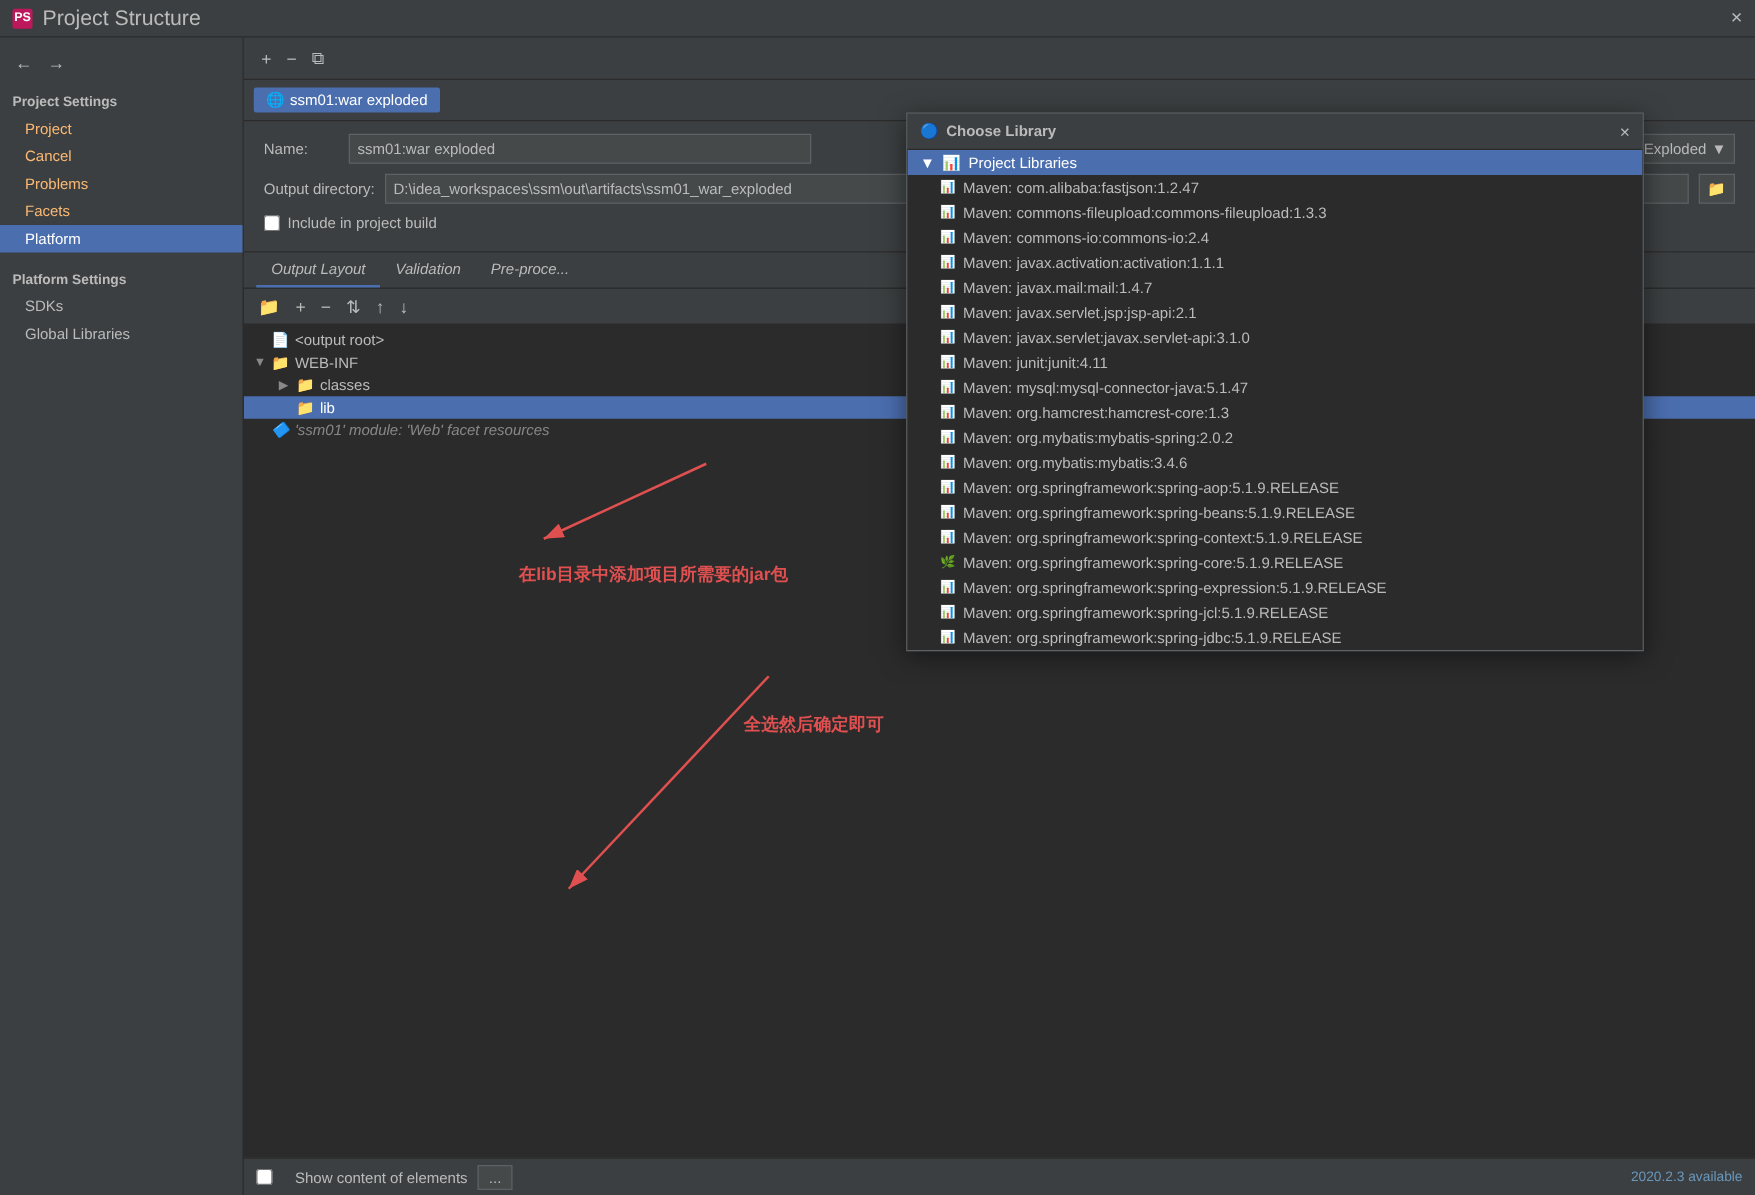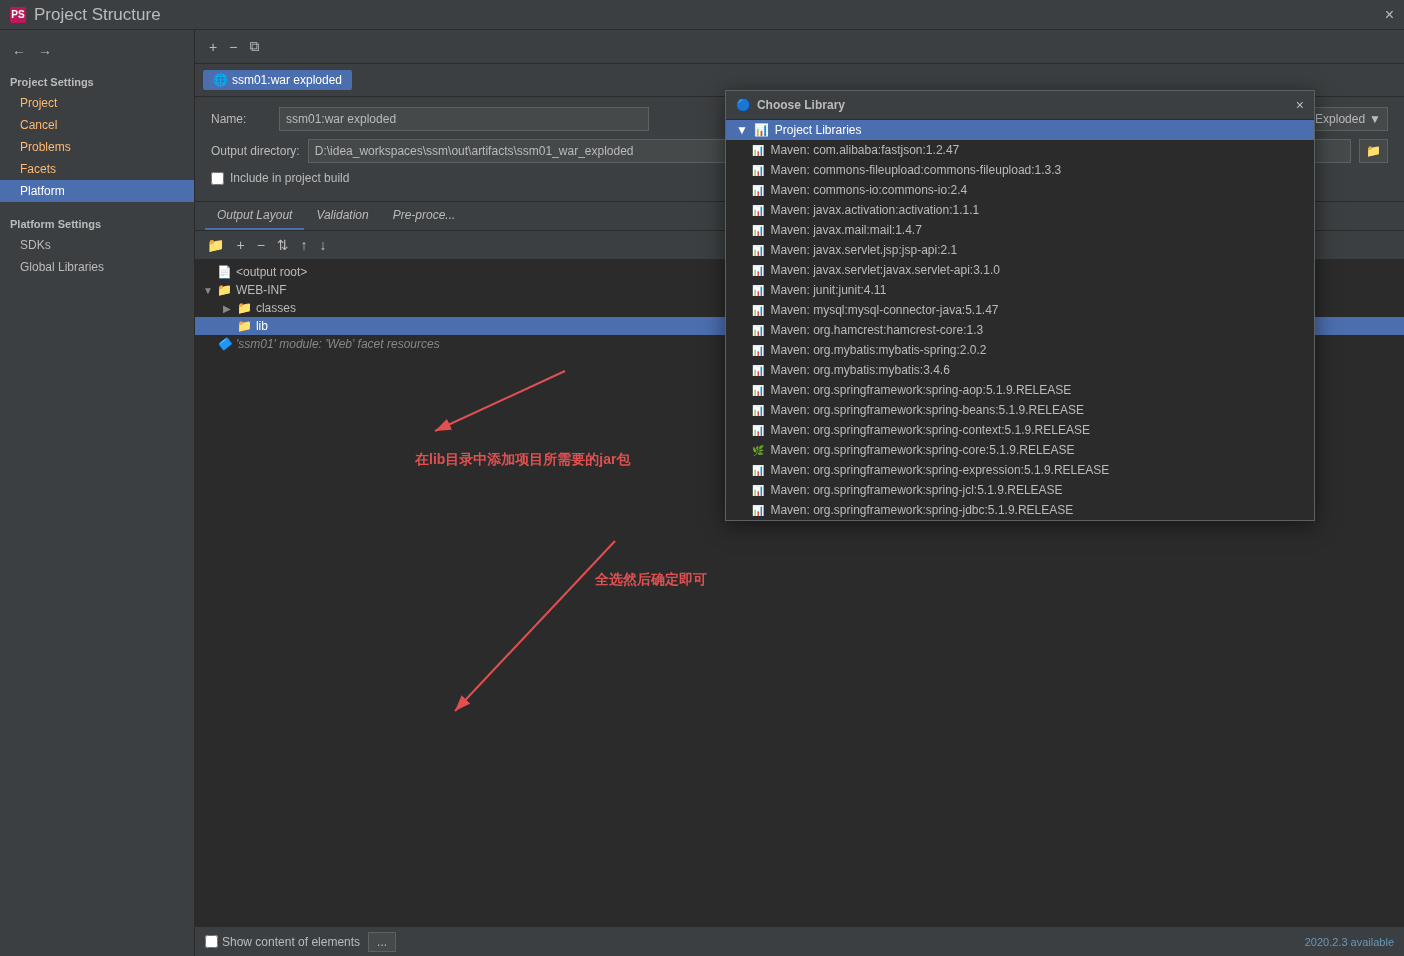--- a/index.html
+++ b/index.html
@@ -294,21 +294,21 @@
       background: #3c3f41;
       border-top: 1px solid #2b2b2b;
       display: flex;
       align-items: center;
       padding: 0 10px;
       gap: 8px;
     }
     .bottom-checkbox {
       display: flex;
       align-items: center;
-      gap: 4px;
+      gap: 18px;
     }
     .bottom-btn {
       background: #45494a;
       border: 1px solid #5c6164;
       color: #bbbbbb;
       padding: 2px 8px;
       cursor: pointer;
       font-size: 12px;
     }
     .version-info {

